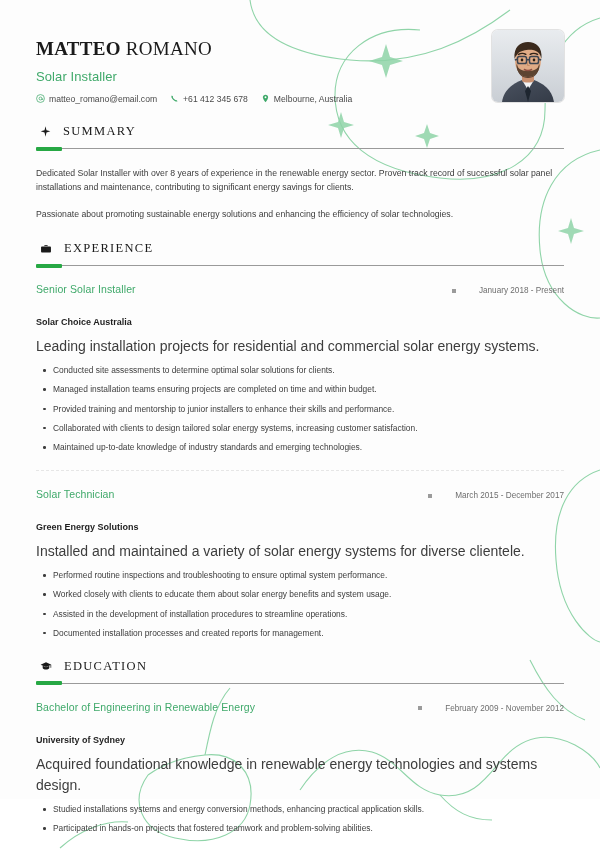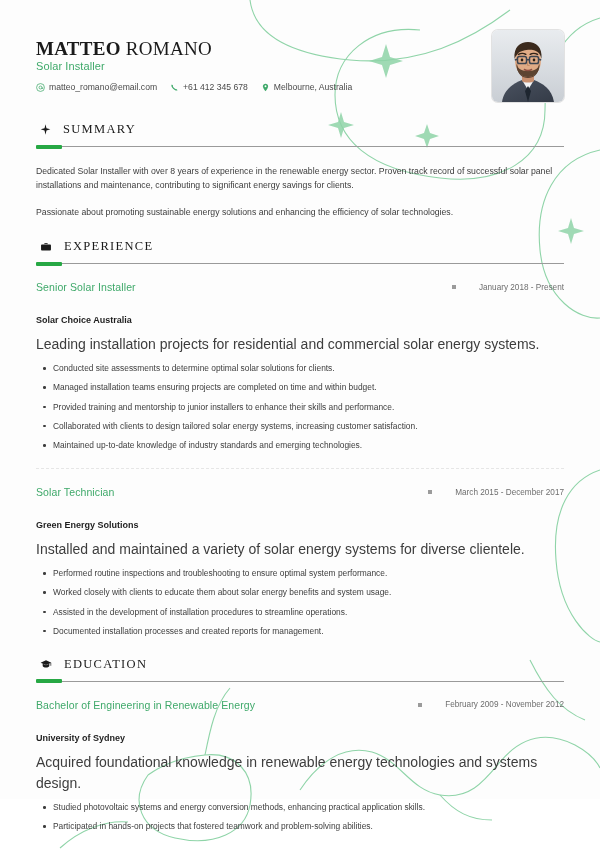--- a/index.html
+++ b/index.html
@@ -48,36 +48,36 @@
     font-family: "Liberation Serif", serif;
     font-size: 19px;
     letter-spacing: 0.3px;
     color: #1a1a1a;
     white-space: nowrap;
   }
   .name .first { font-weight: bold; }
   .name .last { font-weight: normal; margin-left: 5px; }
 
   .job-title {
-    font-size: 11px;
+    margin-top: 9px;
+    font-size: 13px;
     color: #3fa96a;
     letter-spacing: 0.1px;
   }
 
   .contacts {
     margin-top: 10px;
     display: flex;
     align-items: center;
     gap: 13px;
     font-size: 8.6px;
     color: #4a4a4a;
   }
   .contact-item {
     display: flex;
-    align-items: center;
     gap: 4px;
     white-space: nowrap;
   }
   .contact-item svg { display: block; flex: none; }
 
   .photo {
     width: 72px;
     height: 72px;
     border-radius: 6px;
     overflow: hidden;
@@ -126,21 +126,21 @@
     color: #3d3d3d;
   }
   .summary p + p { margin-top: 13px; }
 
   
   .entry { margin-top: 17px; }
 
   .entry-top {
     display: flex;
     justify-content: space-between;
-    align-items: center;
+    align-items: flex-end;
     gap: 12px;
   }
   .entry-role {
     font-size: 10.5px;
     color: #3fa96a;
     letter-spacing: 0.1px;
   }
   .entry-date {
     font-size: 8.2px;
     color: #6e6e6e;
@@ -381,20 +381,20 @@
         <div class="entry-top">
           <div class="entry-role">Bachelor of Engineering in Renewable Energy</div>
           <div class="entry-date">
             <span class="date-dot"></span>
             <span>February 2009 - November 2012</span>
           </div>
         </div>
         <div class="entry-org">University of Sydney</div>
         <div class="entry-desc">Acquired foundational knowledge in renewable energy technologies and systems design.</div>
         <ul class="bullets">
-          <li>Studied photovoltaic systems and energy conversion methods, enhancing practical application skills.</li>
+          <li>Studied installations systems and energy conversion methods, enhancing practical application skills.</li>
           <li>Participated in hands-on projects that fostered teamwork and problem-solving abilities.</li>
         </ul>
       </div>
     </div>
 
   </div>
 </div>
 
 </body></html>

